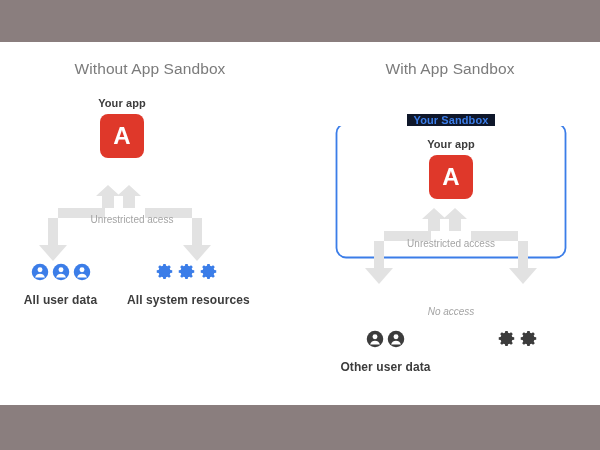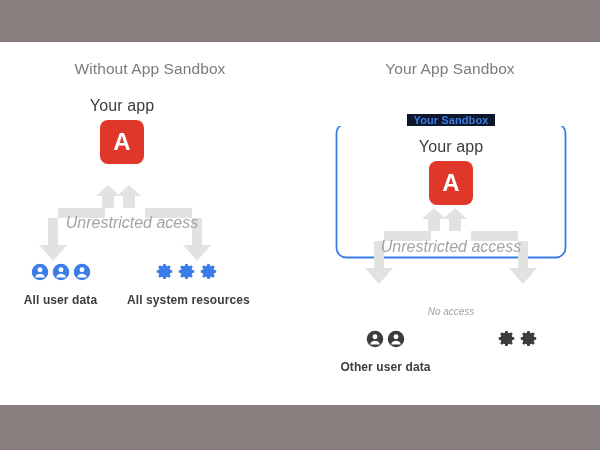--- a/index.html
+++ b/index.html
@@ -56,22 +56,22 @@
     letter-spacing: .1px;
   }
 
   
   .app-node {
     position: absolute;
     width: 120px;
     text-align: center;
   }
   .app-label {
-    font-size: 16px;
-    font-weight: normal;
+    font-size: 11px;
+    font-weight: bold;
     color: #3c3c3c;
     margin-bottom: 5px;
     letter-spacing: .1px;
   }
   .app-tile {
     width: 44px;
     height: 44px;
     margin: 0 auto;
     background: #df382a;
     border-radius: 8px;
@@ -84,22 +84,21 @@
 
   
   .arrow-group {
     position: absolute;
   }
   .arrow-group svg { display: block; }
 
   .access-note {
     position: absolute;
     text-align: center;
-    font-size: 16px;
-    font-style: italic;
+    font-size: 10px;
     color: #a4a4a4;
     width: 200px;
   }
 
   
   .cluster {
     position: absolute;
     text-align: center;
   }
   .cluster-icons {
@@ -222,21 +221,21 @@
           <path fill="#3b7de8" d="M12 8.2a3.8 3.8 0 1 0 0 7.6 3.8 3.8 0 0 0 0-7.6zm0 5.6a1.8 1.8 0 1 1 0-3.6 1.8 1.8 0 0 1 0 3.6z"></path>
           <path fill="#3b7de8" d="M21 13.6v-3.2l-2.6-.5a6.9 6.9 0 0 0-.8-1.9l1.5-2.2-2.3-2.3-2.2 1.5a6.9 6.9 0 0 0-1.9-.8L12.2 2H9l-.5 2.2a6.9 6.9 0 0 0-1.9.8L4.4 3.5 2.1 5.8l1.5 2.2a6.9 6.9 0 0 0-.8 1.9L.2 10.4v3.2l2.6.5c.2.7.5 1.3.8 1.9l-1.5 2.2 2.3 2.3 2.2-1.5c.6.4 1.2.6 1.9.8l.5 2.4h3.2l.5-2.4c.7-.2 1.3-.4 1.9-.8l2.2 1.5 2.3-2.3-1.5-2.2c.4-.6.6-1.2.8-1.9l2.4-.5z" transform="scale(0.94) translate(0.8,0.8)"></path>
         </svg>
       </div>
       <div class="cluster-label">All system resources</div>
     </div>
   </div>
 
   <div class="panel panel-right">
 
-    <div class="panel-title">Your App Sandbox</div>
+    <div class="panel-title">With App Sandbox</div>
 
     <div class="sandbox">
       <svg width="232" height="137" viewBox="0 0 232 137">
 
         <path d="M78 1.5 L11 1.5 A9.5 9.5 0 0 0 1.5 11 L1.5 126 A9.5 9.5 0 0 0 11 135.5
                  L221 135.5 A9.5 9.5 0 0 0 230.5 126 L230.5 11 A9.5 9.5 0 0 0 221 1.5 L154 1.5" fill="none" stroke="#3b7de8" stroke-width="1.8"></path>
       </svg>
       <div class="sandbox-label">
         <span>Your Sandbox</span>
       </div>

